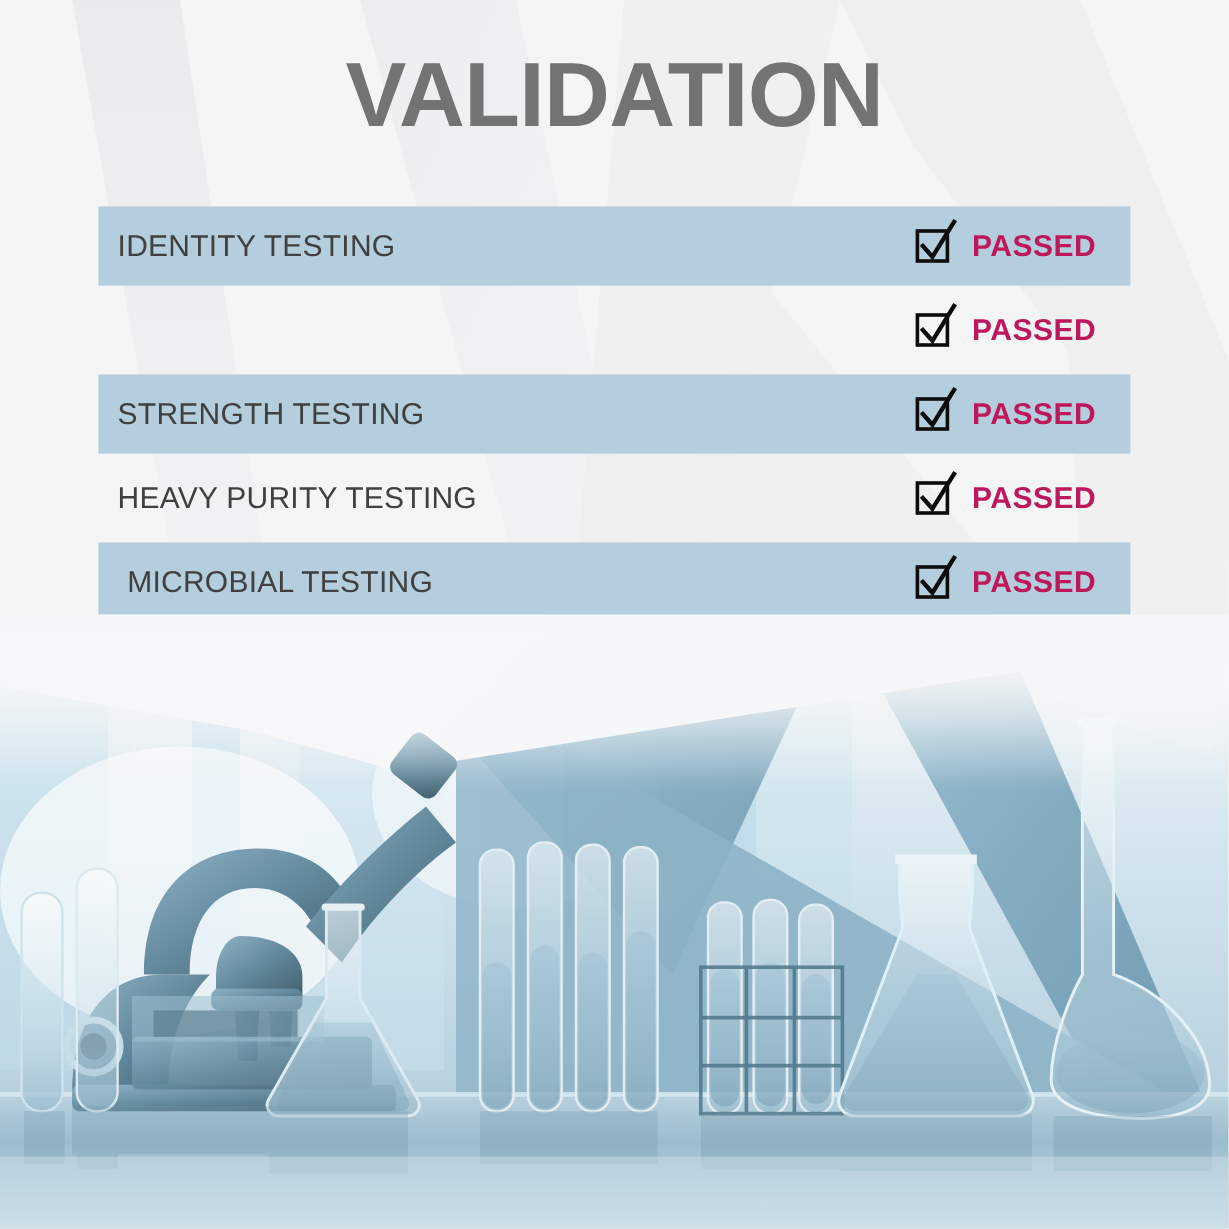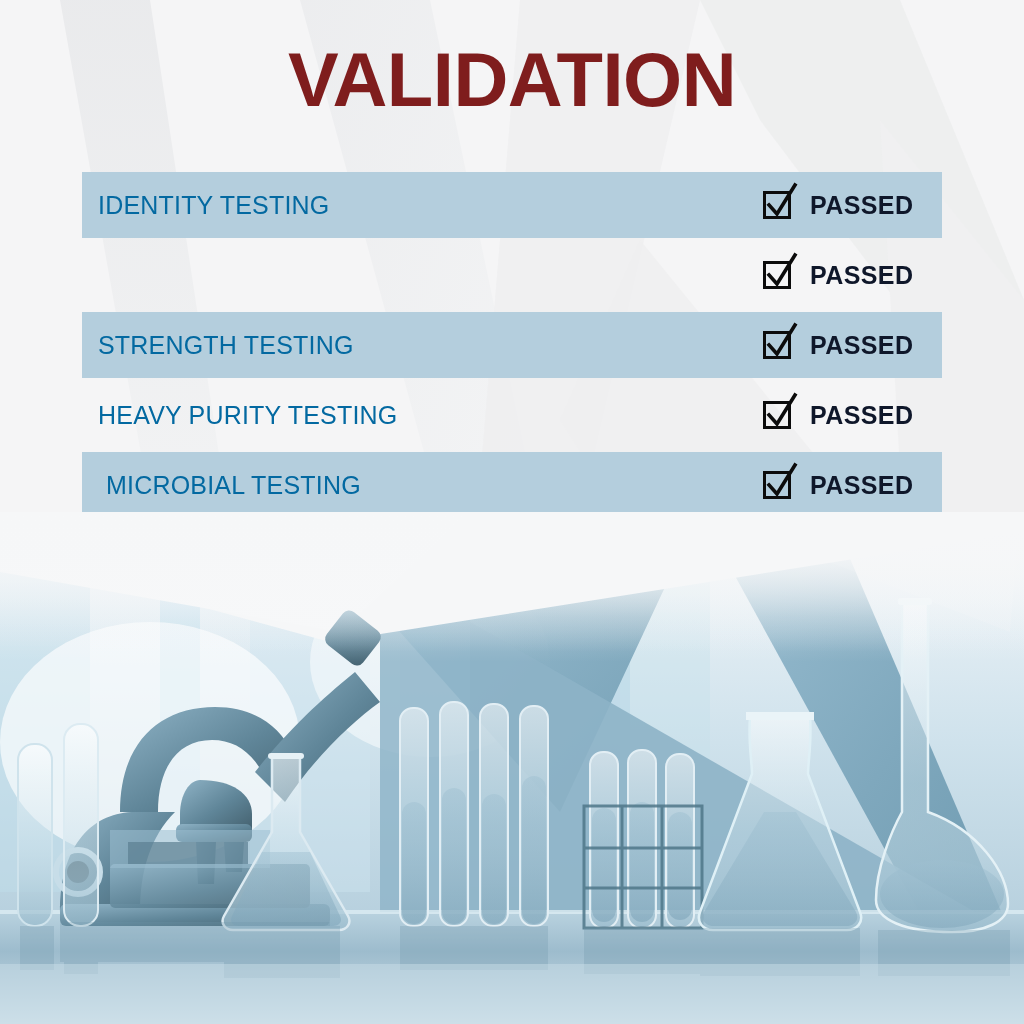--- a/index.html
+++ b/index.html
@@ -26,21 +26,21 @@
   #title {
     position: absolute;
     left: 0;
     top: 42px;
     width: 1024px;
     text-align: center;
     font-size: 76px;
     line-height: 76px;
     font-weight: bold;
     letter-spacing: -0.5px;
-    color: #7f1d1d;
+    color: #737373;
     white-space: nowrap;
   }
 
   
   #checklist {
     position: absolute;
     left: 82px;
     top: 172px;
     width: 860px;
   }
@@ -57,21 +57,21 @@
   .row.plain {
     background: transparent;
   }
   .row-label {
     position: absolute;
     left: 16px;
     font-size: 25px;
     line-height: 25px;
     font-weight: 500;
     letter-spacing: 0.2px;
-    color: #0369a1;
+    color: #404040;
     white-space: nowrap;
   }
   .row.indented .row-label {
     left: 24px;
   }
   .status-group {
     position: absolute;
     left: 682px;
     display: flex;
     align-items: center;
@@ -89,21 +89,21 @@
     top: -7px;
     width: 36px;
     height: 38px;
     overflow: visible;
   }
   .status-label {
     font-size: 25px;
     line-height: 25px;
     font-weight: bold;
     letter-spacing: 0.4px;
-    color: #0f172a;
+    color: #be185d;
     white-space: nowrap;
   }
 
   
   #photo {
     position: absolute;
     left: 0;
     top: 512px;
     width: 1024px;
     height: 512px;

